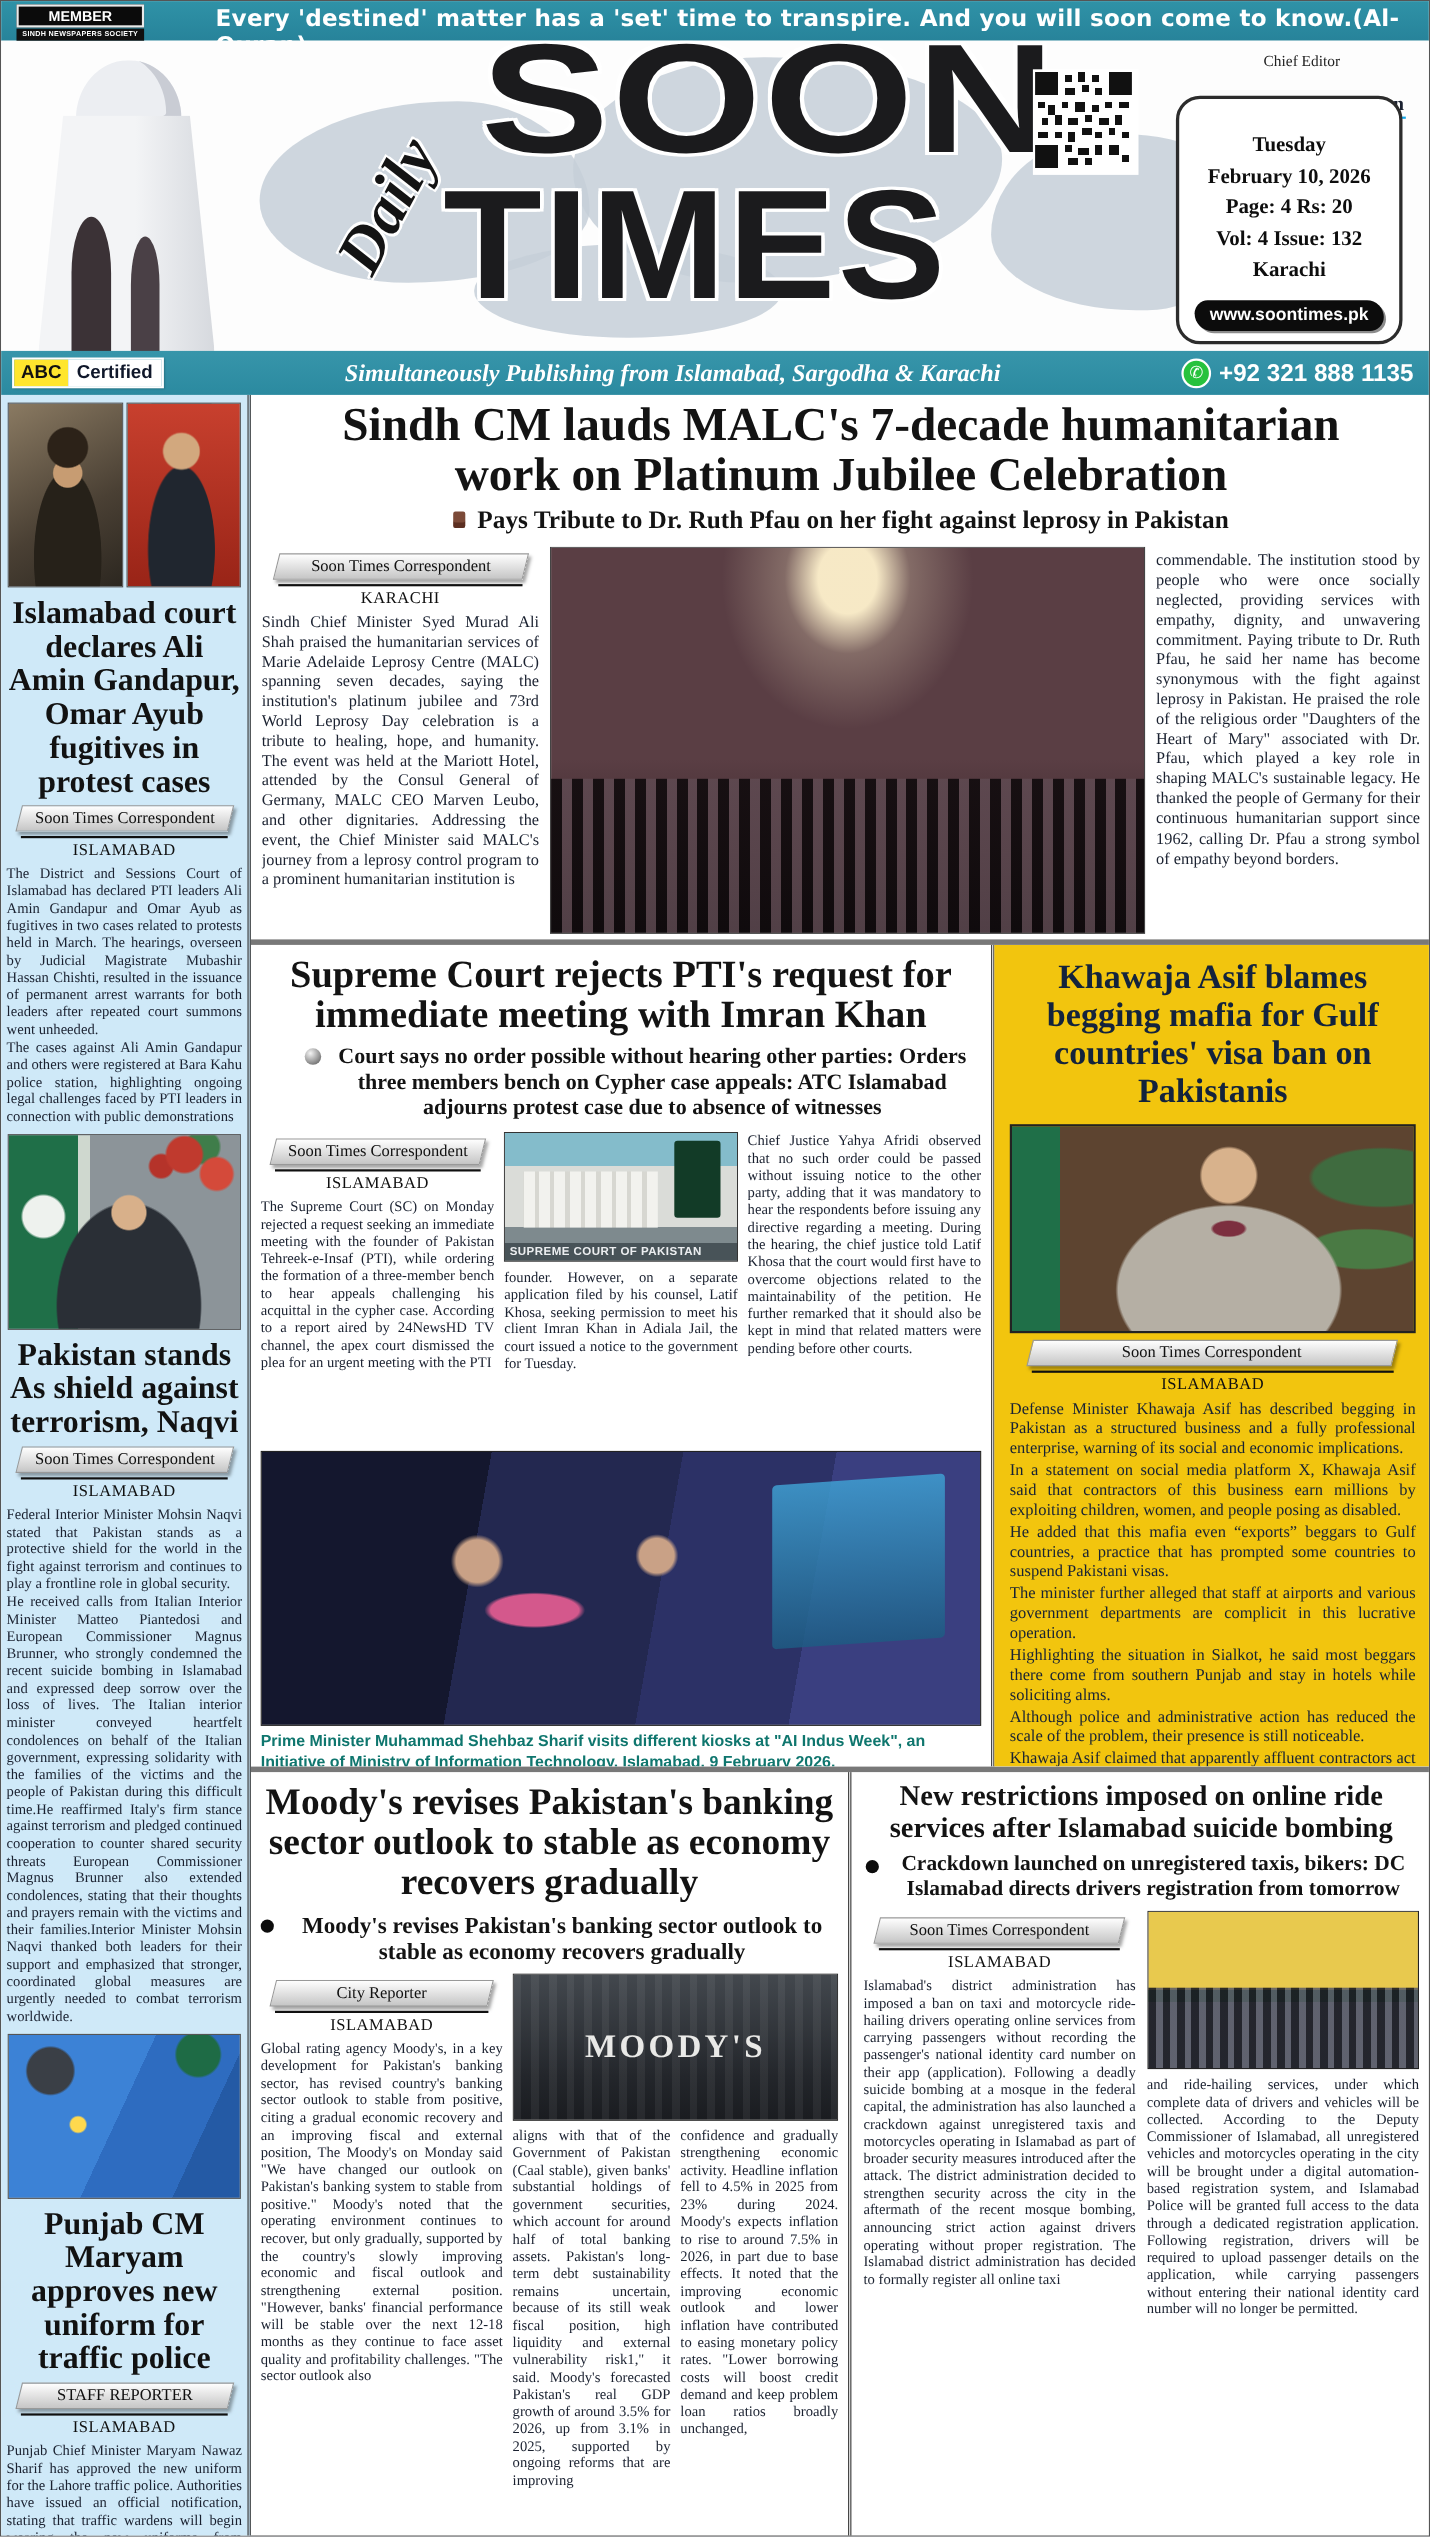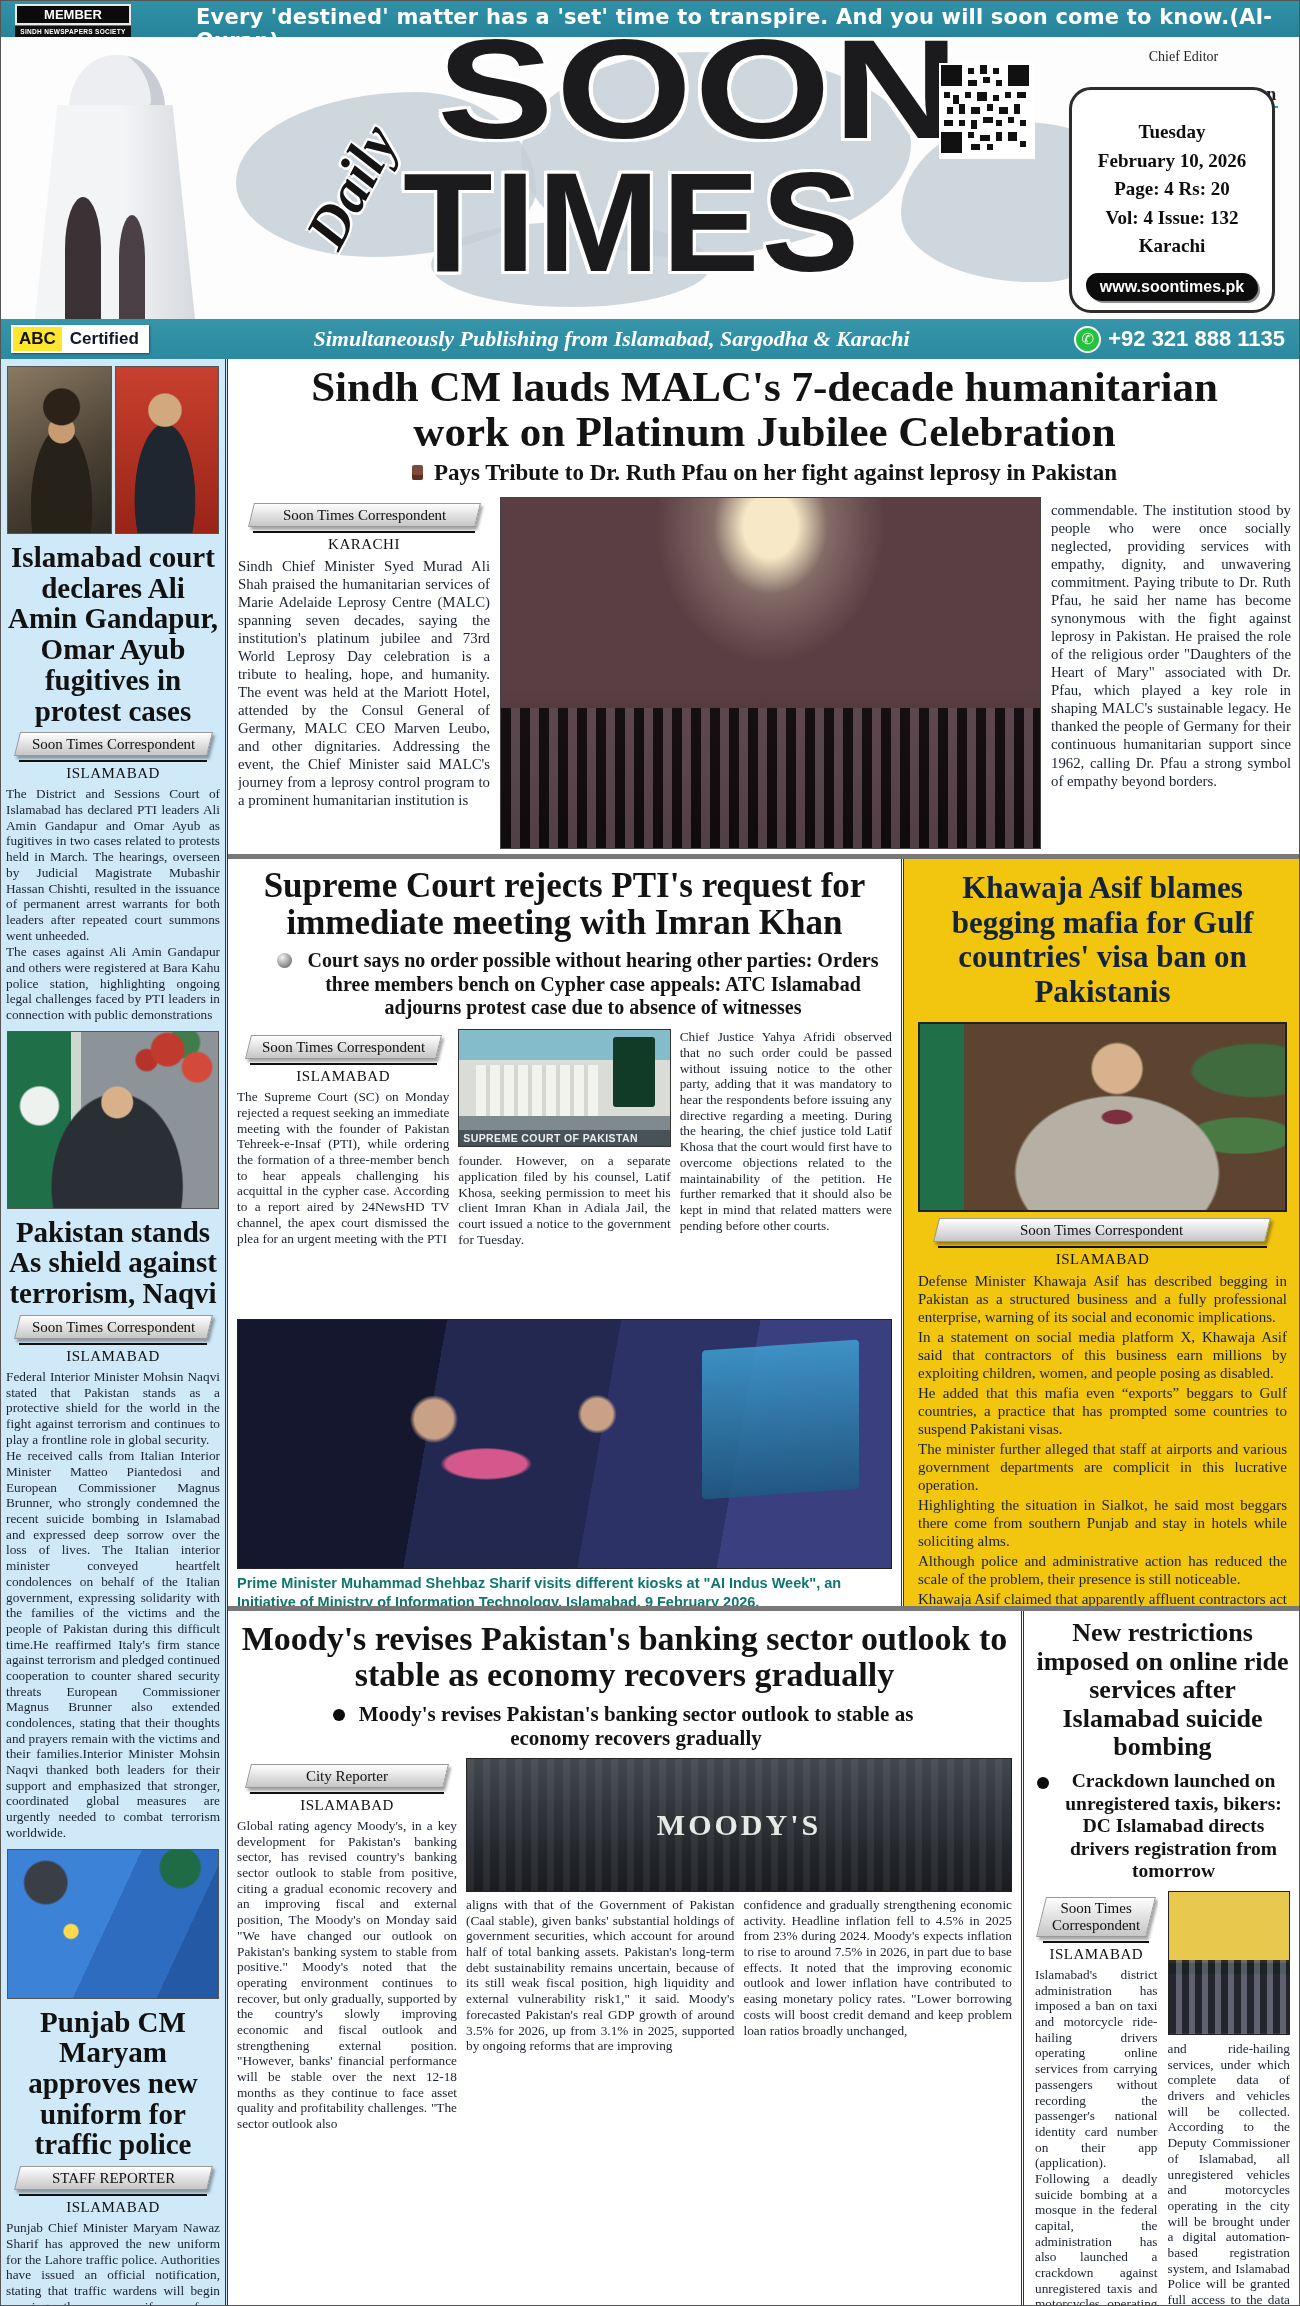--- a/index.html
+++ b/index.html
@@ -110,21 +110,21 @@
   .kiosk{position:absolute;right:5%;top:10%;width:24%;height:60%;background:linear-gradient(#3f9fd2,#1e5b83);opacity:.85;border-radius:4px;transform:skewY(-4deg);}
   .indus-caption{font:700 14.5px "Liberation Sans",sans-serif;color:#0f766e;line-height:1.3;margin-top:5px;}
 
   .mid-right{flex:1;background:#f2c50e;box-sizing:border-box;padding:10px 14px 0;overflow:hidden;}
   .asif-h{font-size:31px;font-weight:600;text-align:center;line-height:1.12;color:#13233c;margin:2px 0 12px;}
   .asif-photo{height:186px;border:2px solid #222;}
   .asif-body p{font-size:15px;line-height:1.2;text-align:justify;color:#17223466;color:#172234;margin:0 0 2px;}
 
   
   .bot-sec{flex:1;display:flex;overflow:hidden;}
-  .bot-left{width:796px;box-sizing:border-box;padding:8px 9px 0;border-right:3px double #333;overflow:hidden;}
+  .bot-left{width:546px;box-sizing:border-box;padding:8px 9px 0;border-right:3px double #333;overflow:hidden;}
   .moody-h{font-size:34px;font-weight:600;text-align:center;line-height:1.07;margin:2px 4px 8px;color:#131313;}
   .moody-sub{display:flex;gap:11px;justify-content:center;margin:2px 0 8px;}
   .dot-bullet{width:12px;height:12px;border-radius:50%;background:#0c0c0c;flex:none;margin-top:7px;}
   .moody-sub-text{font-size:21px;font-weight:600;line-height:1.15;text-align:center;max-width:560px;color:#131313;}
   .moody-body{display:flex;gap:9px;height:498px;overflow:hidden;}
   .moody-c1{width:220px;overflow:hidden;}
   .moody-right{flex:1;display:flex;flex-direction:column;overflow:hidden;}
   .moody-photo{height:132px;border:1px solid #222;margin-bottom:5px;display:flex;align-items:center;justify-content:center;}
   .moody-sign{font:700 30px "Liberation Serif",serif;color:#e9e9e7;letter-spacing:3px;}
   .moody-cols{display:flex;gap:9px;flex:1;overflow:hidden;}

